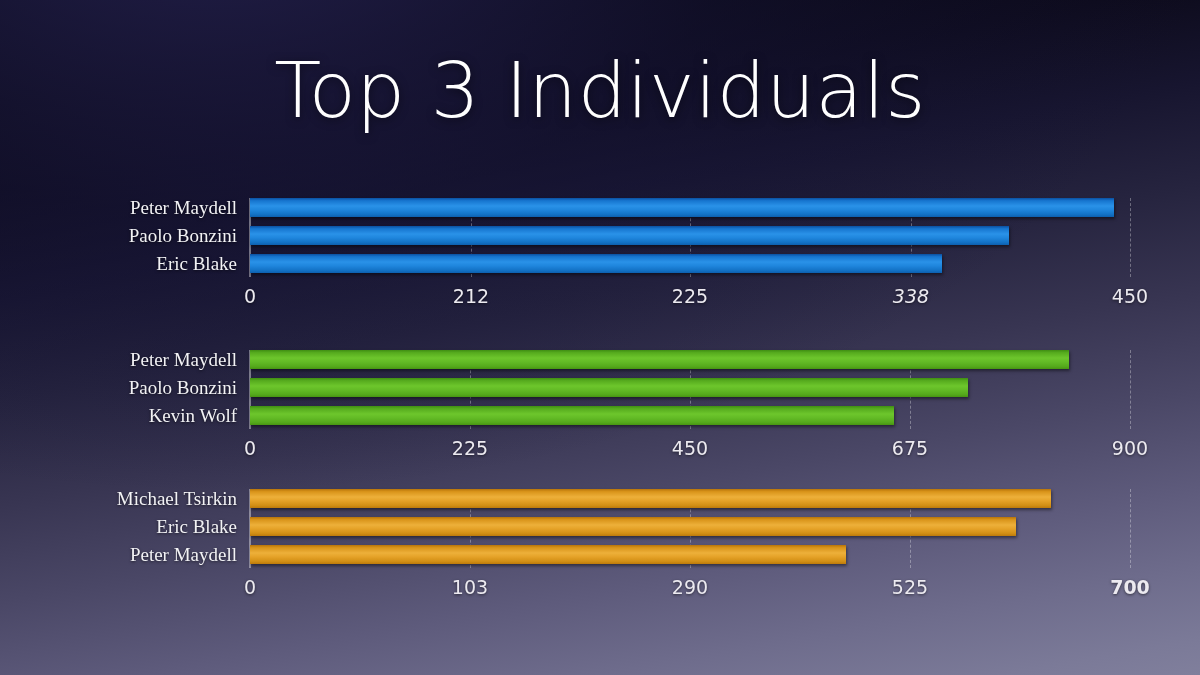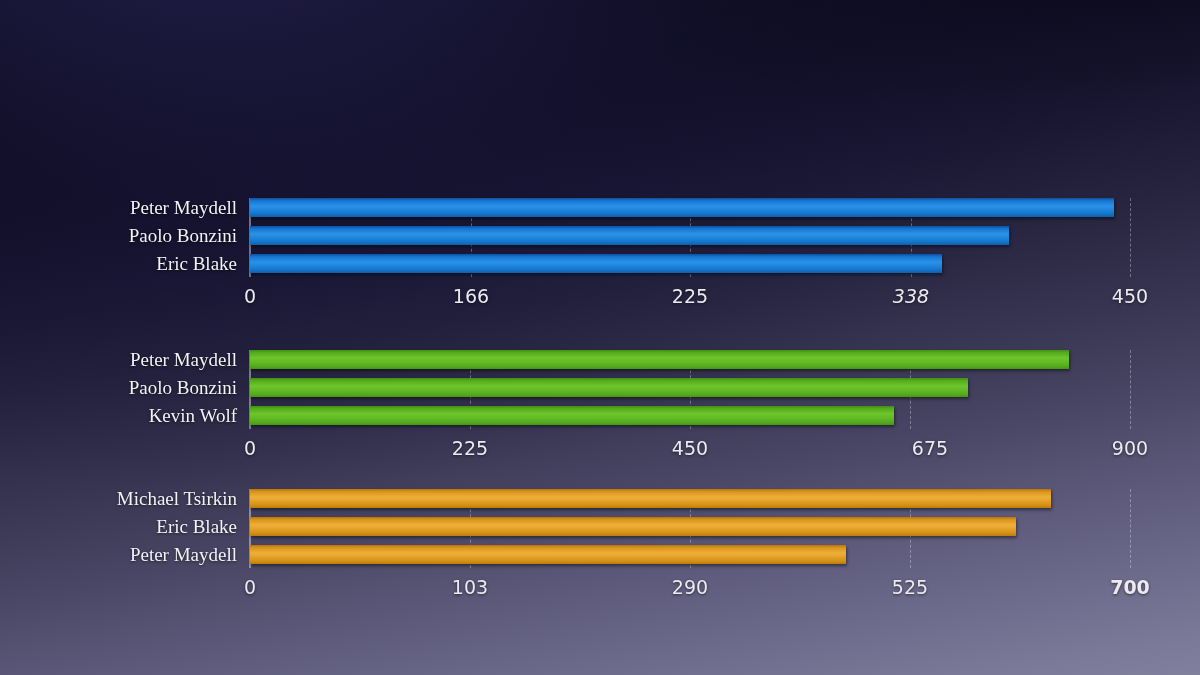--- a/index.html
+++ b/index.html
@@ -109,41 +109,42 @@
     font-family: "DejaVu Sans", sans-serif;
     text-shadow: 0 1px 3px rgba(0,0,0,0.55);
     transform: translateX(-50%);
   }
 </style>
 </head>
 <body>
 
 <div id="slide">
 
+  <div class="title">Top 3 Individuals</div>
 
   <div class="chart" id="chart-0" style="top:198px;height:120px;">
       <div class="axis-line" style="top: 0px; height: 79px;"></div>
       <div class="gridline" style="left: 470.978px; top: 0px; height: 79px;"></div>
       <div class="gridline" style="left: 690px; top: 0px; height: 79px;"></div>
       <div class="gridline" style="left: 910.978px; top: 0px; height: 79px;"></div>
       <div class="gridline" style="left: 1130px; top: 0px; height: 79px;"></div>
       <div class="bar-row" style="top: 0px; left: 250px; width: 864.356px;">
         <div class="bar blue" style="width: 864.356px;"></div>
       </div>
       <div class="cat-label" style="top: 0px;">Peter Maydell</div>
       <div class="bar-row" style="top: 28px; left: 250px; width: 758.756px;">
         <div class="bar blue" style="width: 758.756px;"></div>
       </div>
       <div class="cat-label" style="top: 28px;">Paolo Bonzini</div>
       <div class="bar-row" style="top: 56px; left: 250px; width: 692.267px;">
         <div class="bar blue" style="width: 692.267px;"></div>
       </div>
       <div class="cat-label" style="top: 56px;">Eric Blake</div>
       <div class="tick-label" style="left: 250px; top: 89px;">0</div>
-      <div class="tick-label" style="left: 470.978px; top: 89px;">166</div>
+      <div class="tick-label" style="left: 470.978px; top: 89px;">212</div>
       <div class="tick-label" style="left: 690px; top: 89px;">225</div>
       <div class="tick-label" style="left: 910.978px; top: 89px; font-style: italic;">338</div>
       <div class="tick-label" style="left: 1130px; top: 89px;">450</div>
     </div>
 
   <div class="chart" id="chart-1" style="top:350px;height:120px;">
       <div class="axis-line" style="top: 0px; height: 79px;"></div>
       <div class="gridline" style="left: 470px; top: 0px; height: 79px;"></div>
       <div class="gridline" style="left: 690px; top: 0px; height: 79px;"></div>
       <div class="gridline" style="left: 910px; top: 0px; height: 79px;"></div>
@@ -156,21 +157,21 @@
         <div class="bar green" style="width: 717.689px;"></div>
       </div>
       <div class="cat-label" style="top: 28px;">Paolo Bonzini</div>
       <div class="bar-row" style="top: 56px; left: 250px; width: 644.356px;">
         <div class="bar green" style="width: 644.356px;"></div>
       </div>
       <div class="cat-label" style="top: 56px;">Kevin Wolf</div>
       <div class="tick-label" style="left: 250px; top: 89px;">0</div>
       <div class="tick-label" style="left: 470px; top: 89px;">225</div>
       <div class="tick-label" style="left: 690px; top: 89px;">450</div>
-      <div class="tick-label" style="left: 930px; top: 89px;">675</div>
+      <div class="tick-label" style="left: 910px; top: 89px;">675</div>
       <div class="tick-label" style="left: 1130px; top: 89px;">900</div>
     </div>
 
   <div class="chart" id="chart-2" style="top:489px;height:123px;">
       <div class="axis-line" style="top: 0px; height: 79px;"></div>
       <div class="gridline" style="left: 470px; top: 0px; height: 79px;"></div>
       <div class="gridline" style="left: 690px; top: 0px; height: 79px;"></div>
       <div class="gridline" style="left: 910px; top: 0px; height: 79px;"></div>
       <div class="gridline" style="left: 1130px; top: 0px; height: 79px;"></div>
       <div class="bar-row" style="top: 0px; left: 250px; width: 800.8px;">

